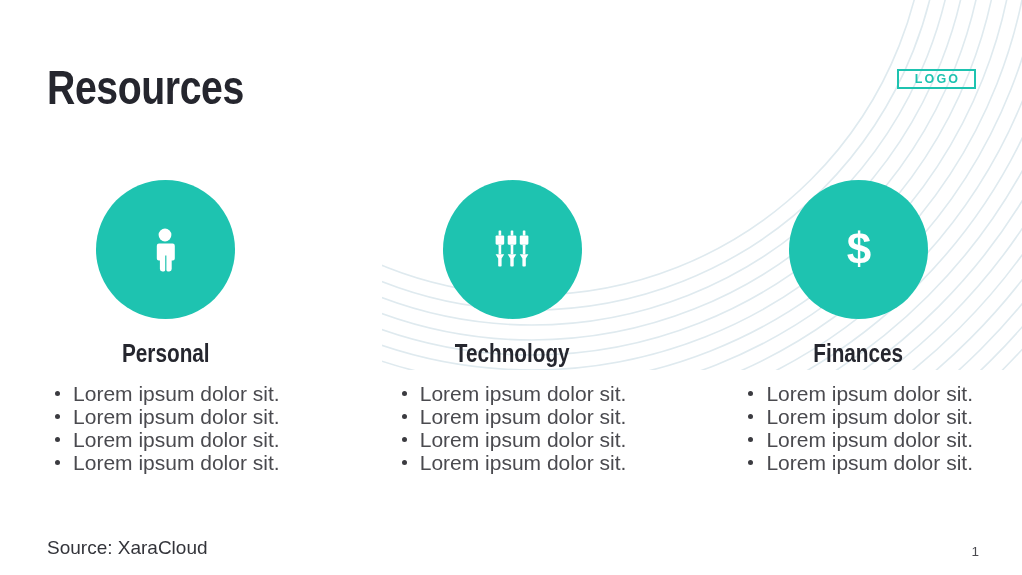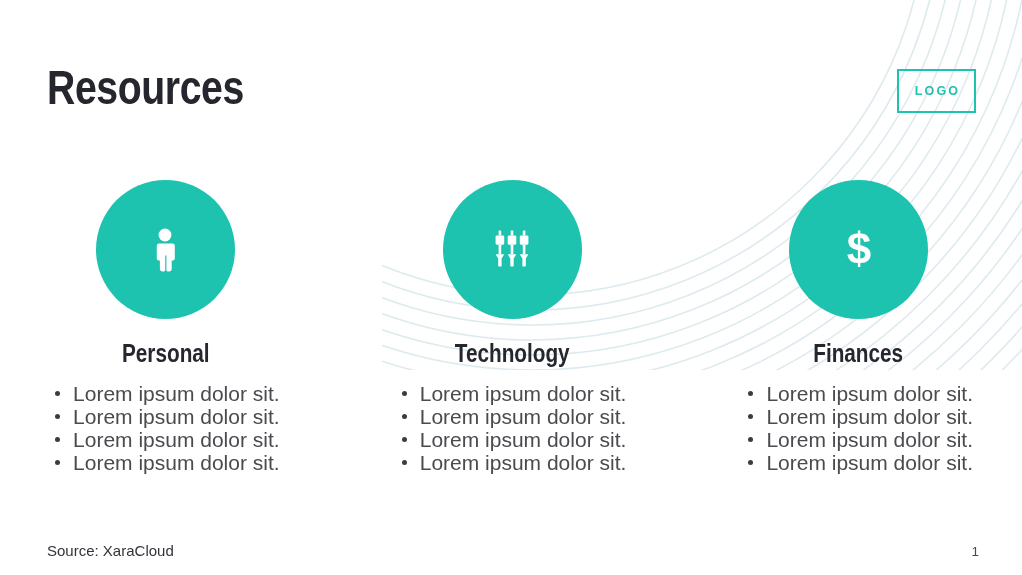--- a/index.html
+++ b/index.html
@@ -39,21 +39,21 @@
     transform-origin:left center;
     white-space:nowrap;
     line-height:1.05;
     z-index:3;
   }
 
   
   .logo-box {
     position:absolute;
     right:46px; top:69px;
-    width:79px; height:44px;
+    width:79px; height:20px;
     border:2.5px solid #1ec3b0;
     display:flex;
     align-items:center;
     justify-content:center;
     z-index:3;
   }
   .logo-text {
     font-size:12.5px;
     font-weight:bold;
     letter-spacing:2.2px;
@@ -122,21 +122,21 @@
 
   
   .col-0 { transform:translateX(-5px); }
   .col-1 { transform:translateX(1px); }
   .col-2 { transform:translateX(7px); }
 
   
   .footer-source {
     position:absolute;
     left:47px; bottom:16px;
-    font-size:15px;
+    font-size:19px;
     color:#33343a;
     z-index:3;
   }
   .footer-page {
     position:absolute;
     right:43px; bottom:16px;
     font-size:13.5px;
     color:#4a4a4f;
     z-index:3;
   }

